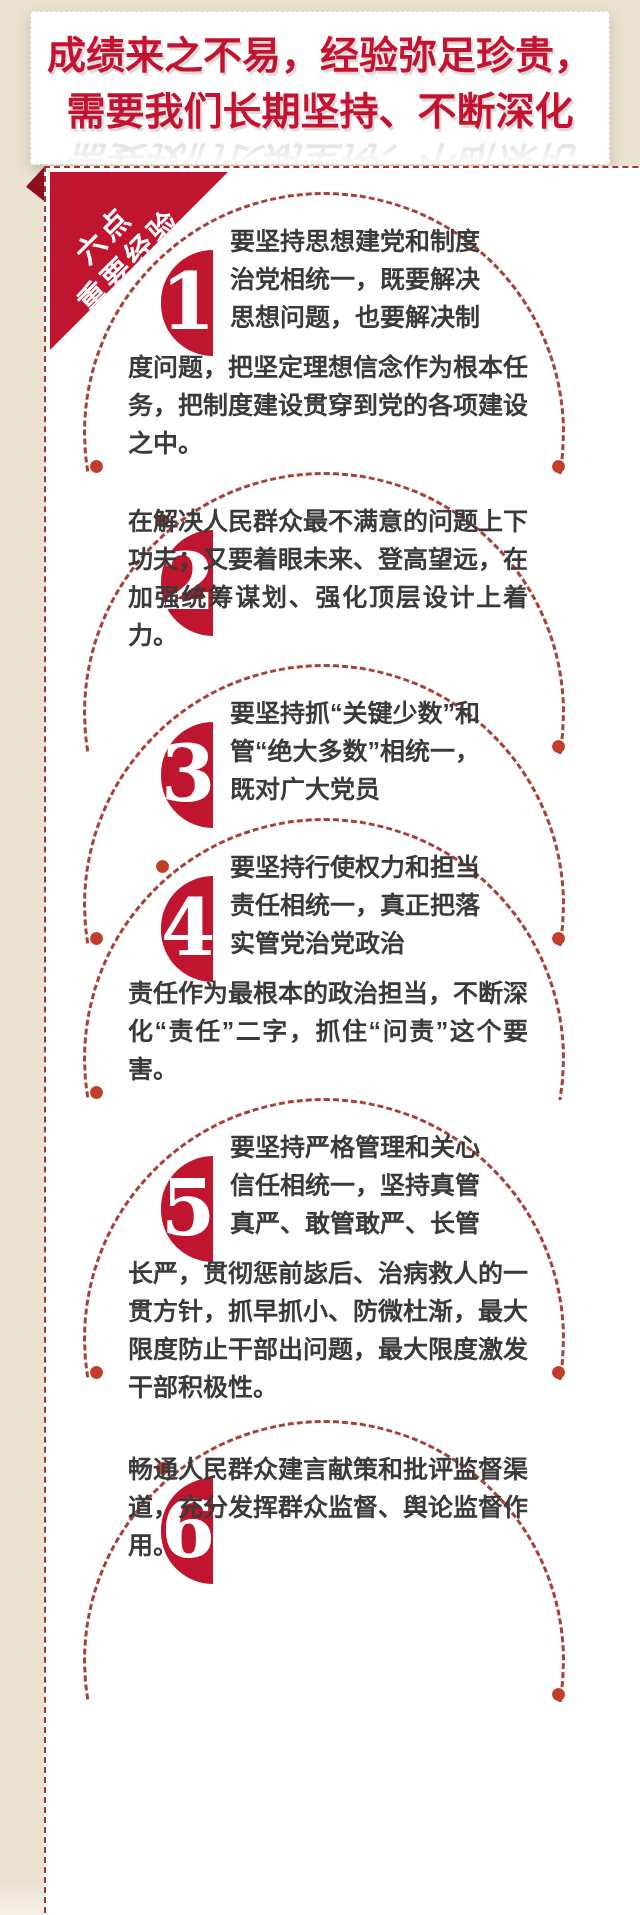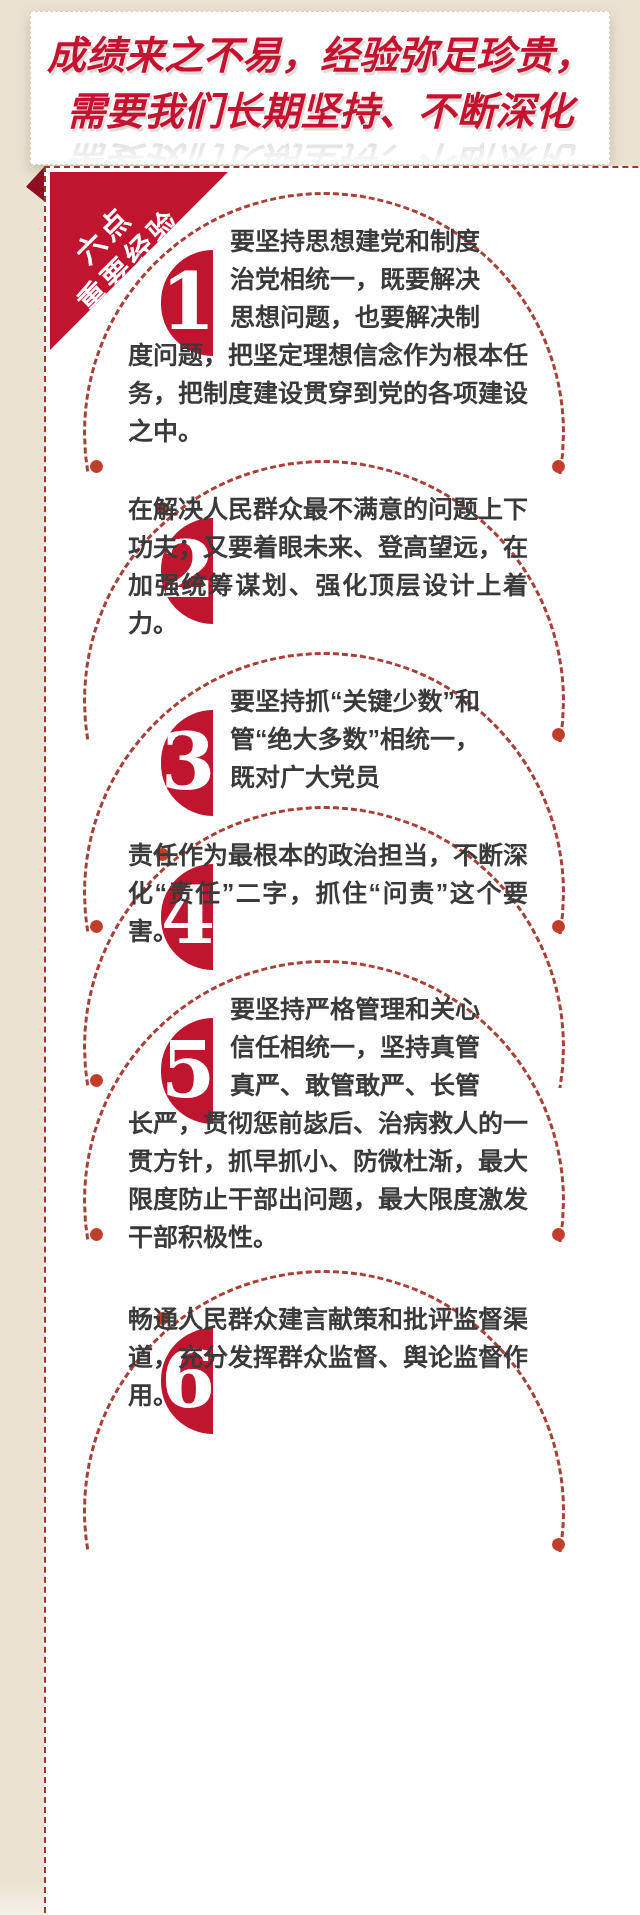--- a/index.html
+++ b/index.html
@@ -14,21 +14,20 @@
     background:#ffffff;
     border:1px dashed #d9d2c5;
     box-shadow:0 5px 12px rgba(90,80,60,.25);
     overflow:hidden;z-index:2;
   }
   .title{
     margin:0;padding-top:16px;text-align:center;
     font-size:39px;line-height:56px;font-weight:bold;
     color:#c51230;letter-spacing:0px;
     text-shadow:2px 3px 1px rgba(140,130,120,.30);
-    font-style:italic;
   }
   .reflection{
     position:absolute;left:0;right:0;top:126px;height:44px;
     text-align:center;font-size:39px;line-height:44px;font-weight:bold;
     color:#9a9a9a;opacity:.38;
     transform:scaleY(-1) skewX(18deg);
     z-index:1;
   }
   .header-fade{
     position:absolute;left:0;right:0;bottom:0;height:28px;z-index:3;
@@ -87,21 +86,21 @@
     font-family:"DejaVu Serif","Liberation Serif",serif;
     font-size:78px;line-height:104px;
   }
   .head,.tail{
     margin:0;position:relative;z-index:2;
     color:#3a3a3a;font-weight:bold;font-size:25px;line-height:38px;
     text-align:justify;text-align-last:left;
     word-break:break-all;overflow-wrap:anywhere;
   }
   .head{margin-left:102px;width:250px;min-height:114px;}
-  .tail{width:400px;}
+  .tail{width:400px;margin-top:12px;}
   
   .bottom-strip{
     position:absolute;left:0;right:0;bottom:0;height:34px;z-index:1;
     background:linear-gradient(180deg,#ece2d1,#f6f1e6);
   }
 </style>
 </head>
 <body>
 
 <header class="header">
@@ -166,20 +165,21 @@
 
     <section class="item item-4">
       <div class="ring-wrap">
           <div class="ring"></div>
         </div>
       <span class="dot dot-a"></span>
       <span class="dot dot-b"></span>
       <div class="badge">
           <span>4</span>
         </div>
+      <p class="head">要坚持行使权力和担当责任相统一，真正把落实管党治党政治</p>
       <p class="tail">责任作为最根本的政治担当，不断深化“责任”二字，抓住“问责”这个要害。</p>
     </section>
 
     <section class="item item-5">
       <div class="ring-wrap">
           <div class="ring"></div>
         </div>
       <span class="dot dot-b"></span>
       <span class="dot dot-c"></span>
       <div class="badge">

